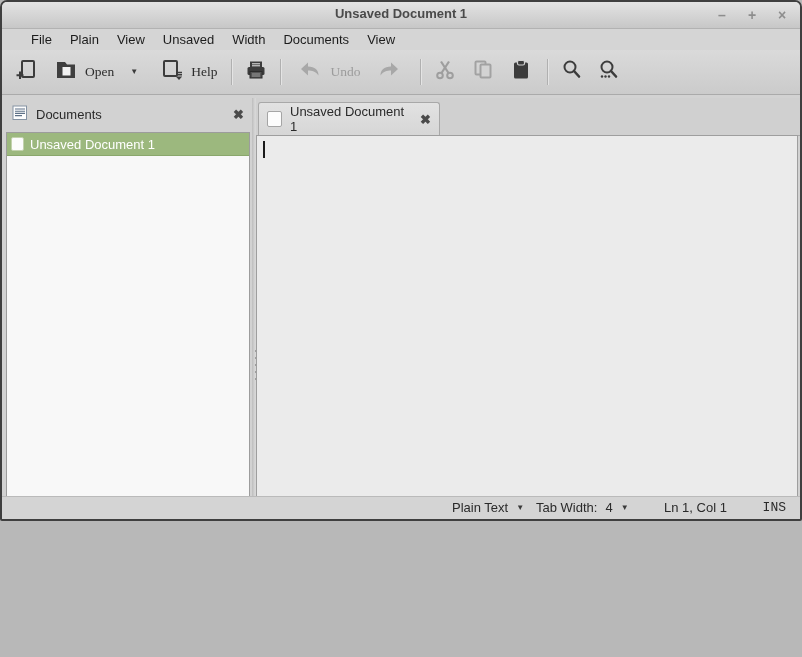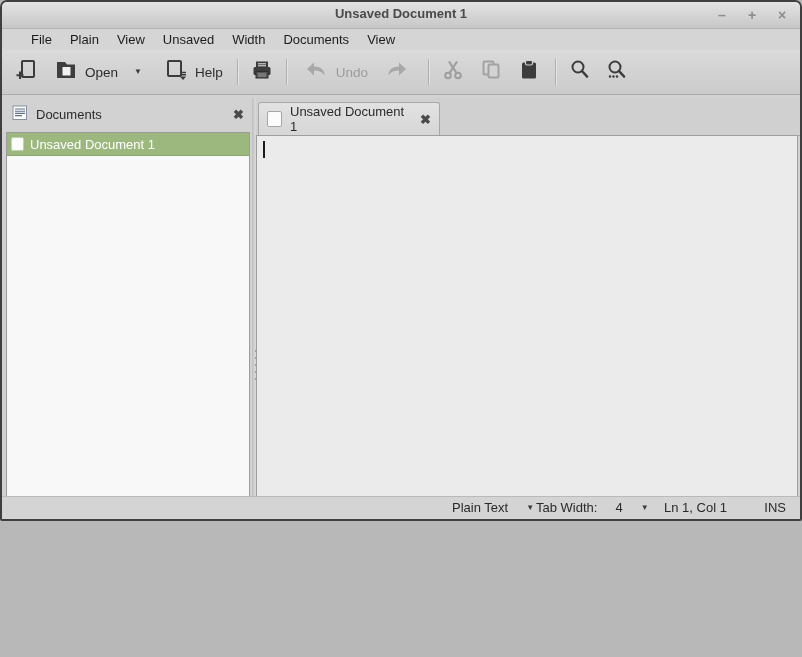--- a/index.html
+++ b/index.html
@@ -12,21 +12,21 @@
     font-size:13px;font-weight:bold;color:#4a4a4a;}
   .win-controls{position:absolute;right:10px;top:0;height:26px;display:flex;align-items:center;gap:14px;}
   .win-btn{width:16px;text-align:center;font-size:14px;font-weight:bold;color:#8d8d8d;cursor:default;line-height:16px;}
   
   .menubar{position:absolute;left:0;right:0;top:27px;height:21px;background:#d5d5d5;
     display:flex;align-items:center;padding-left:20px;}
   .menu-item{font-size:13px;color:#1c1c1c;padding:2px 9px;}
   
   .toolbar{position:absolute;left:0;right:0;top:48px;height:44px;
     background:linear-gradient(#dadada,#cbcbcb);border-bottom:1px solid #aaaaaa;
-    display:flex;align-items:center;padding-left:12px;}
+    display:flex;align-items:center;padding-left:12px;font-family:Liberation Serif, serif;}
   .tool-btn{display:flex;align-items:center;gap:7px;}
   .tool-label{font-size:13.5px;color:#2c2c2c;}
   .tool-label.disabled{color:#9c9c9c;}
   .tb-sep{width:1px;height:26px;background:#b0b0b0;box-shadow:1px 0 0 #e4e4e4;}
   .caret{font-size:8px;color:#3a3a3a;line-height:8px;}
   
   .sidebar-header{position:absolute;left:2px;top:96px;width:248px;height:33px;
     display:flex;align-items:center;padding:0 8px;box-sizing:border-box;gap:8px;}
   .sidebar-header .hdr-label{font-size:13px;color:#2a2a2a;flex:1;}
   .close-x{font-size:13px;color:#4a4a4a;font-weight:bold;line-height:13px;}
@@ -51,25 +51,25 @@
     border:1px solid #a8a8a8;border-bottom:none;border-radius:3px 3px 0 0;box-sizing:border-box;
     display:flex;align-items:center;gap:8px;padding:0 8px;}
   .tab .tab-label{font-size:13px;color:#2a2a2a;flex:1;}
   .tab .page-icon{width:15px;height:16px;}
   .editor-area{position:absolute;left:254px;top:133px;width:542px;height:498px;
     background:#ebebeb;border:1px solid #9e9e9e;box-sizing:border-box;}
   .text-caret{position:absolute;left:6px;top:5px;width:2px;height:17px;background:#1a1a1a;}
   
   .statusbar{position:absolute;left:0;right:0;bottom:0;height:22px;background:#d4d4d4;
     border-top:1px solid #bababa;font-size:13px;color:#2a2a2a;}
-  .sb-item{position:absolute;top:3px;display:flex;align-items:center;gap:18px;}
+  .sb-item{position:absolute;top:3px;display:flex;align-items:center;gap:8px;}
   .sb-lang{left:450px;}
   .sb-tabwidth{left:534px;}
   .sb-cursor{left:662px;text-align:center;}
-  .sb-mode{right:14px;}
+  .sb-mode{right:14px;font-family:Liberation Mono, monospace;}
 </style>
 </head>
 <body>
 
 <div class="window">
 
   <div class="titlebar">
     <div class="title">Unsaved Document 1</div>
     <div class="win-controls">
       <span class="win-btn">–</span>

